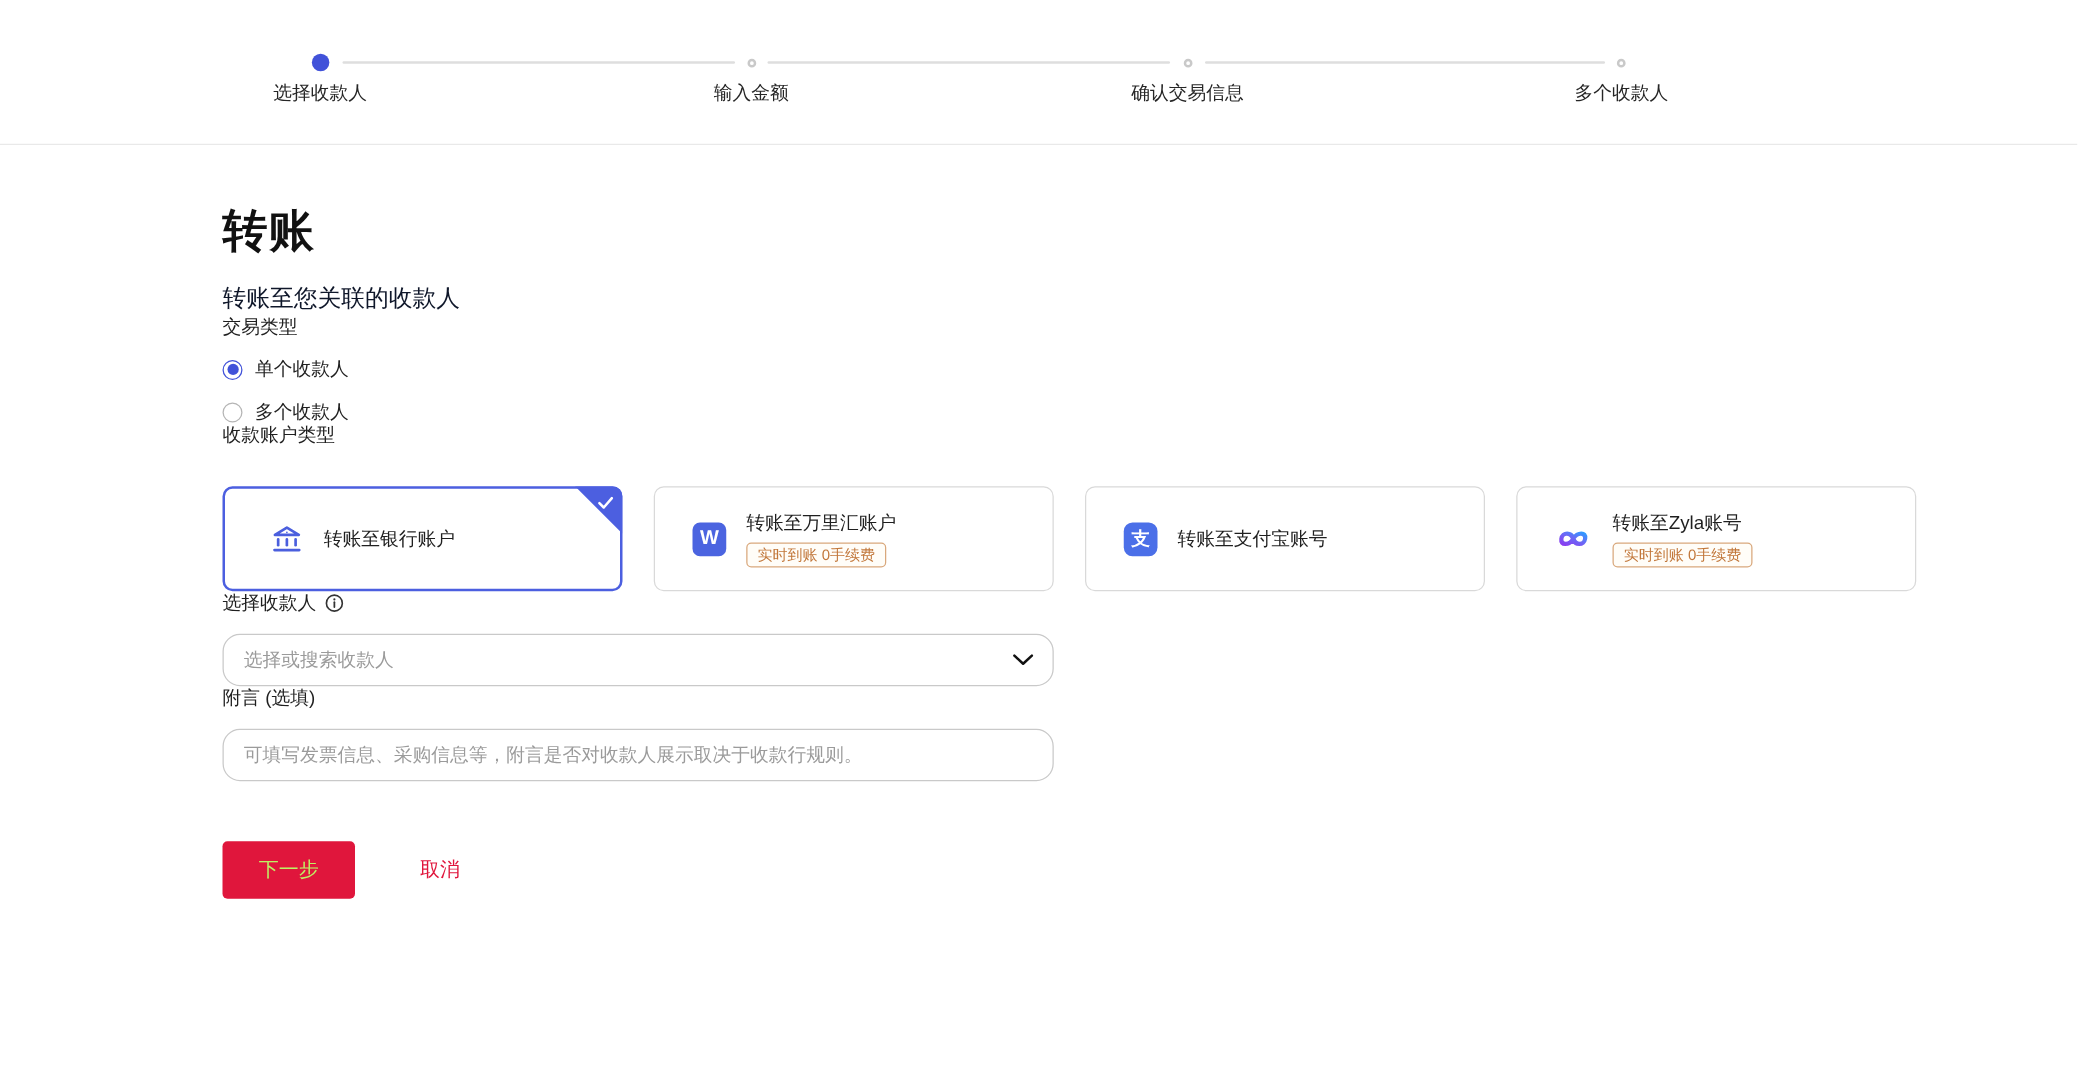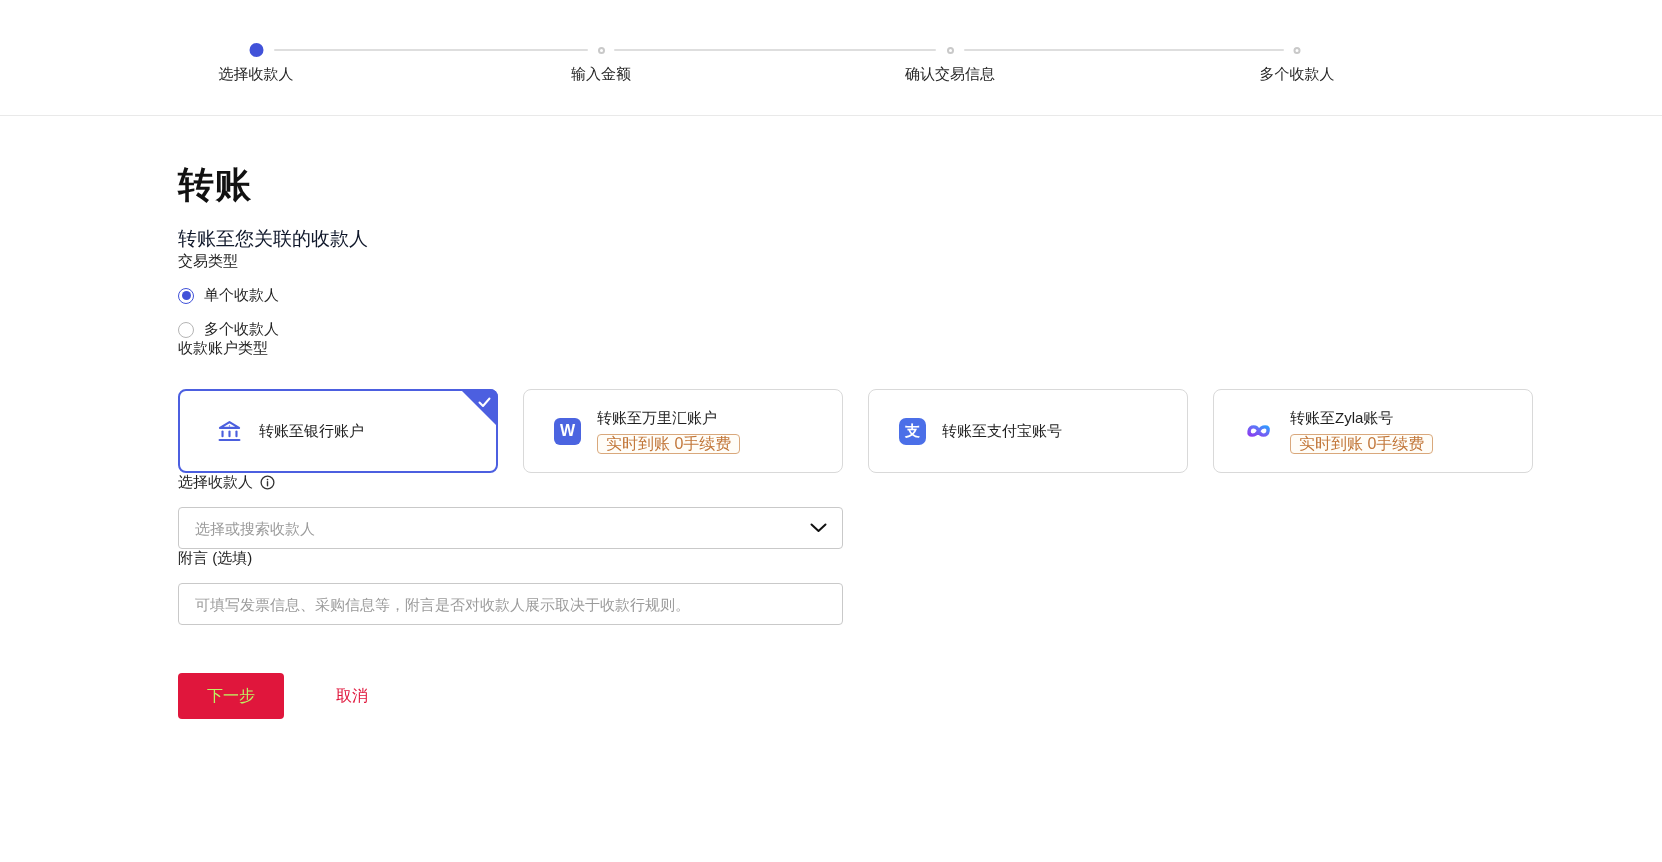--- a/index.html
+++ b/index.html
@@ -37,26 +37,26 @@
   .card.selected { border: 2px solid #4c5fe0; padding-left: 36px; }
   .corner { position: absolute; top: -2px; right: -2px; width: 0; height: 0;
             border-top: 38px solid #4c5fe0; border-left: 38px solid transparent; border-top-right-radius: 8px; }
   .corner-check { position: absolute; top: 6px; right: 5px; }
   .card-icon { flex: none; display: flex; align-items: center; justify-content: center; }
   .glyph-badge { width: 27px; height: 27px; border-radius: 6px; background: #4b64e0; color: #fff;
                  display: flex; align-items: center; justify-content: center; font-weight: bold; font-size: 16px; }
   .glyph-badge.alipay { background: #4b6fe8; border-radius: 7px; font-size: 15px; }
   .card-text { display: flex; flex-direction: column; }
   .card-title { font-size: 15px; color: #1f1f1f; }
-  .tag { margin-top: 6px; align-self: flex-start; font-size: 16px; color: #c2773a; border: 1px solid #d9a87c;
+  .tag { margin-top: 6px; align-self: flex-start; font-size: 12px; color: #c2773a; border: 1px solid #d9a87c;
          background: #fffdf8; border-radius: 4px; padding: 2px 8px; line-height: 14px; }
 
   
   .select-box { position: relative; margin-top: 15px; width: 665px; }
-  .text-input { width: 665px; height: 42px; border: 1px solid #c9c9c9; border-radius: 4px; padding: 0 16px;
+  .text-input { width: 665px; height: 42px; border: 1px solid #c9c9c9; border-radius: 14px; padding: 0 16px;
                 font-size: 15px; color: #1f1f1f; background: #fff; font-family: inherit; outline: none; }
   .text-input::placeholder { color: #9b9b9b; opacity: 1; }
   .select-box .text-input { padding-right: 44px; cursor: pointer; }
   .chevron { position: absolute; right: 16px; top: 16px; pointer-events: none; }
   .memo-wrap { margin-top: 15px; }
 
   
   .actions { margin-top: 48px; display: flex; align-items: center; }
   .btn-primary { width: 106px; height: 46px; background: #e0163c; color: #bef264; font-size: 16px; border: none;
                  border-radius: 4px; cursor: pointer; font-family: inherit; }

